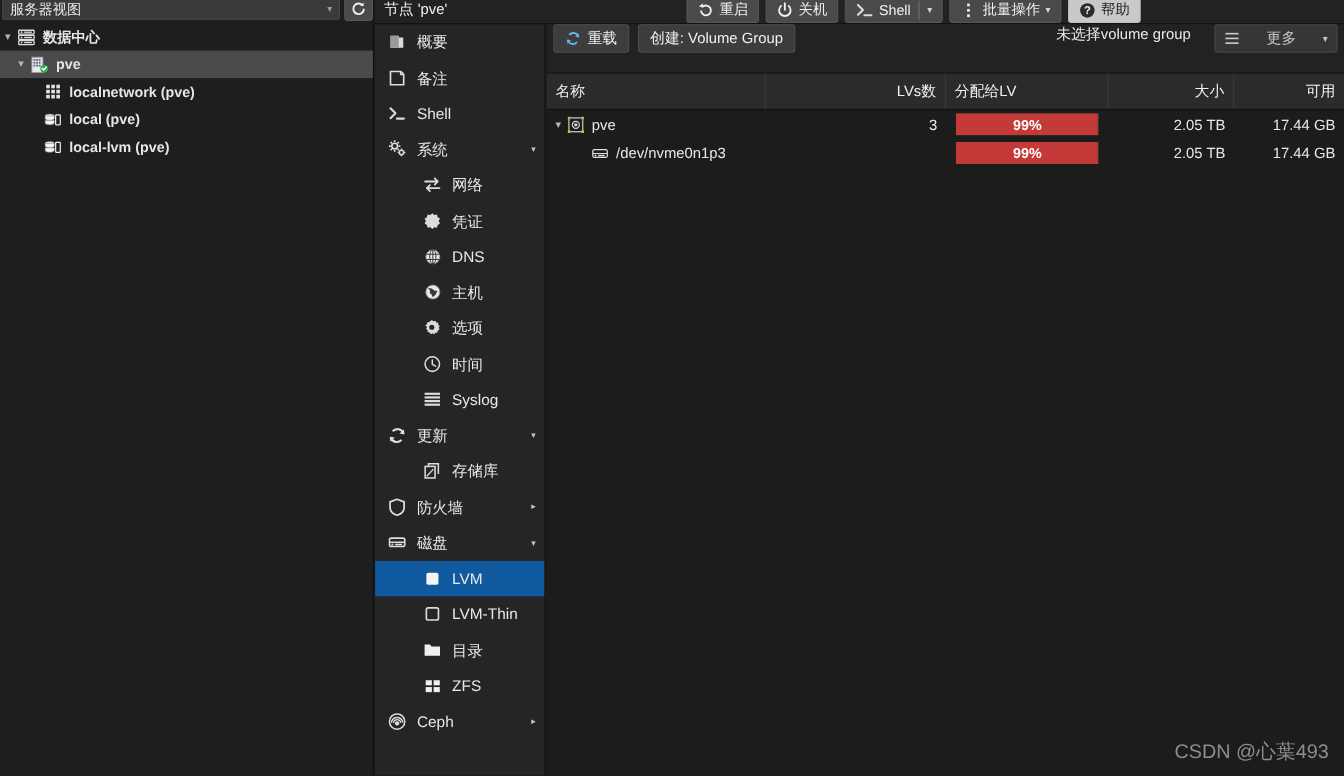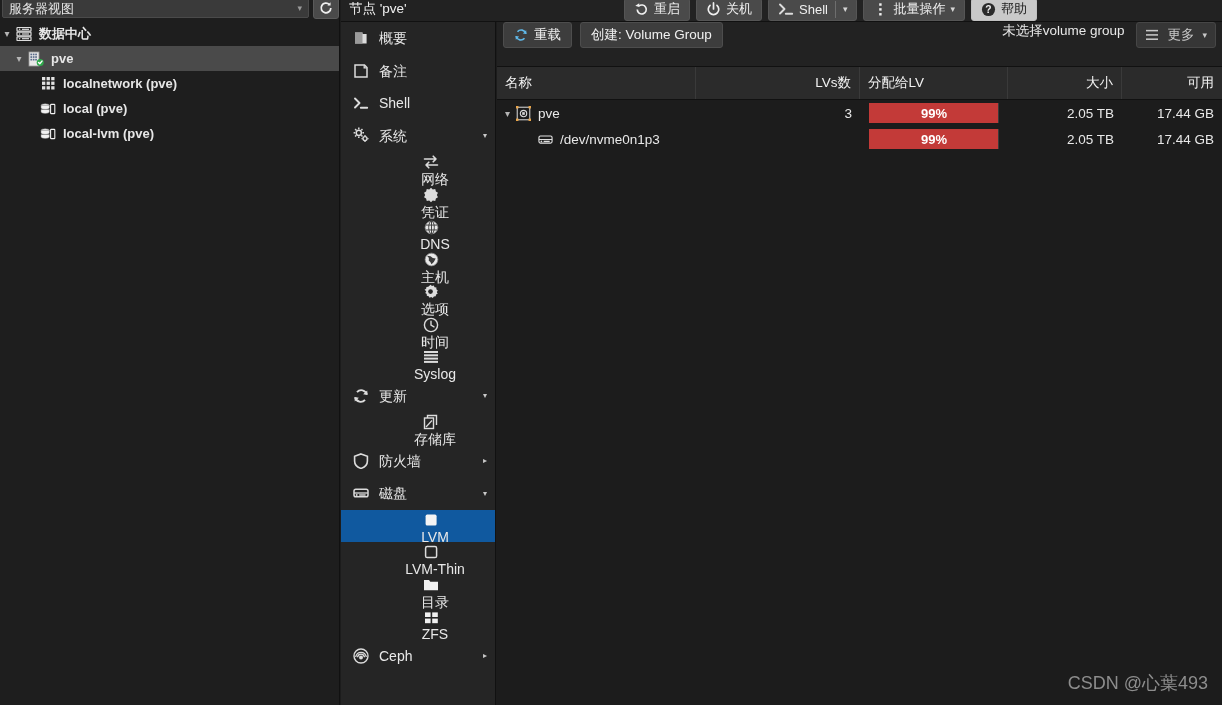--- a/index.html
+++ b/index.html
@@ -76,21 +76,21 @@
   }
   .nav-item {
     display: flex; align-items: center;
     height: 32.5px;
     font-size: 14px;
     color: #e8e8e8;
     white-space: nowrap;
     padding-right: 8px;
   }
   .nav-item.level-0 { padding-left: 10px; }
-  .nav-item.level-1 { padding-left: 42px; flex-direction: column; }
+  .nav-item.level-1 { padding-left: 42px; }
   .nav-item.active { background: #10599f; }
   .nav-icon {
     flex: 0 0 20px; width: 20px; height: 18px;
     display: flex; align-items: center; justify-content: center;
     margin-right: 8px;
     color: #d8d8d8;
   }
   .nav-label { flex: 1; line-height: 1; }
   .nav-arrow { font-size: 8px; color: #c8c8c8; margin-left: 4px; }
 
@@ -159,22 +159,22 @@
     white-space: nowrap;
   }
   #more-btn {
     height: 26px;
     background: #363636;
     border: 1px solid #464646;
     border-radius: 3px;
     display: flex; align-items: center;
     padding: 0 8px;
     font-size: 13.5px; color: #c8c8c8;
-    gap: 8px; white-space: nowrap;
-    margin-left: 4px;
+    gap: 24px; white-space: nowrap;
+    margin-left: 14px;
   }
 
   
   #lvm-table {
     position: absolute; left: 0; top: 67px;
     width: 725px; bottom: 0;
   }
   #table-head {
     display: flex;
     height: 33px;

